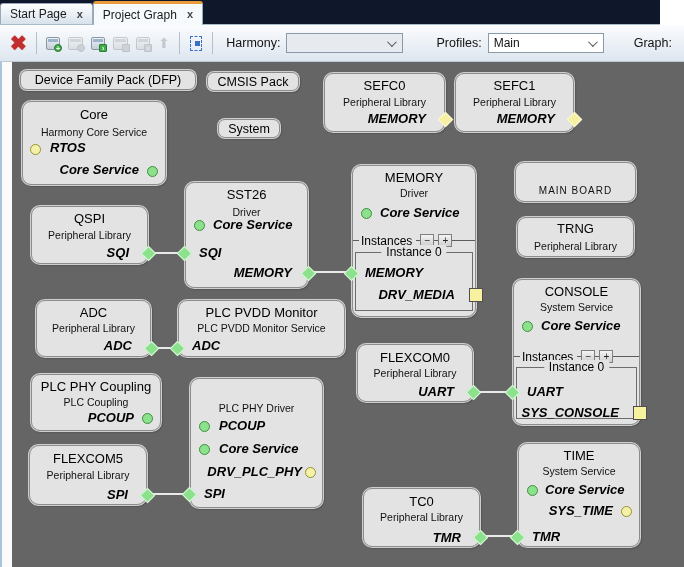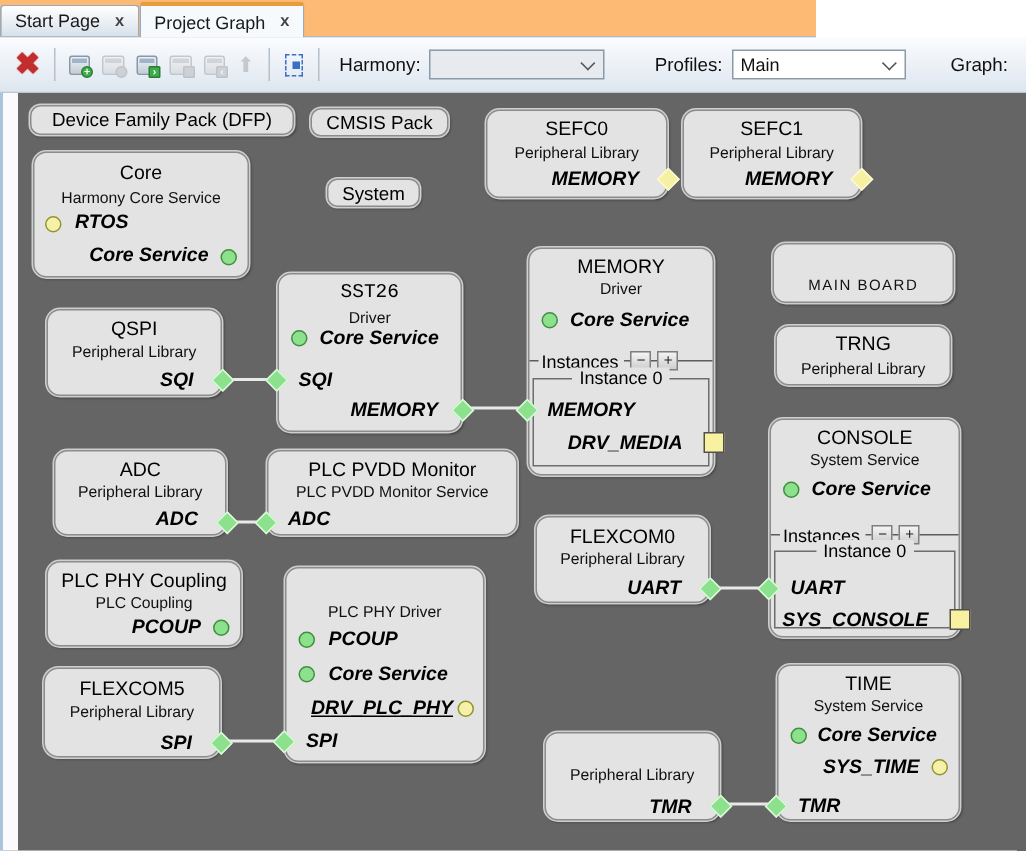--- a/index.html
+++ b/index.html
@@ -1,21 +1,21 @@
 <!DOCTYPE html>
 <html><head>
 <meta charset="utf-8">
 <style>
   * { box-sizing: border-box; margin: 0; padding: 0; }
   html,body { width:684px; height:567px; }
   body { font-family: "Liberation Sans", sans-serif; background:#fff; overflow:hidden; }
   .app { position:relative; width:684px; height:567px; background:#fff; }
 
   
-  .tabbar { position:absolute; left:0; top:0; width:544px; height:25px; background:#fdba74;
+  .tabbar { position:absolute; left:0; top:0; width:660px; height:25px; background:#0f172a;
             border-bottom:1px solid #a9bccb; display:flex; align-items:flex-end; }
   .tab { display:flex; align-items:center; gap:10px; padding:0 9px; font-size:12px; height:21px;
          border:1px solid #9aaabb; border-bottom:none; border-radius:3px 3px 0 0;
          background:linear-gradient(#ffffff,#d7e1eb); color:#1a1a1a; cursor:default; }
   .tab.active { background:#f7fafc; border-top:3px solid #e89c3c; height:24px; margin-bottom:-1px; z-index:2; }
   .tab .close { font-size:11px; font-weight:bold; color:#444; line-height:1; }
 
   
   .toolbar { position:absolute; left:0; top:25px; width:684px; height:37px;
              background:linear-gradient(#fbfcfe,#dde6ef); border-bottom:1px solid #bcc8d4;
@@ -167,21 +167,21 @@
     </div>
 
     <div class="node" style="left:19px;top:144px;width:117px;height:58px;">
       <div class="title" style="top:4px;">QSPI</div>
       <div class="subtitle" style="top:22px;">Peripheral Library</div>
       <span class="plabel" style="right:18px;top:38px;">SQI</span>
       <span class="diamond green" style="right:-7px;top:41px;"></span>
     </div>
 
     <div class="node" style="left:173px;top:120px;width:123px;height:106px;">
-      <div class="title" style="top:4px;font-family:Liberation Mono, monospace;">SST26</div>
+      <div class="title" style="top:4px;">SST26</div>
       <div class="subtitle" style="top:23px;">Driver</div>
       <span class="dot green" style="left:8px;top:37px;"></span>
       <span class="plabel" style="left:27px;top:34px;">Core Service</span>
       <span class="diamond green" style="left:-7px;top:65px;"></span>
       <span class="plabel" style="left:13px;top:62px;">SQI</span>
       <span class="plabel" style="right:15px;top:82px;">MEMORY</span>
       <span class="diamond green" style="right:-7px;top:85px;"></span>
     </div>
 
     <div class="node" style="left:340px;top:103px;width:124px;height:152px;">
@@ -266,34 +266,35 @@
       <span class="plabel" style="right:26px;top:35px;">PCOUP</span>
       <span class="dot green" style="right:7px;top:38px;"></span>
     </div>
 
     <div class="node" style="left:178px;top:316px;width:133px;height:130px;">
       <div class="subtitle" style="top:23px;">PLC PHY Driver</div>
       <span class="dot green" style="left:8px;top:42px;"></span>
       <span class="plabel" style="left:28px;top:39px;">PCOUP</span>
       <span class="dot green" style="left:8px;top:65px;"></span>
       <span class="plabel" style="left:28px;top:62px;">Core Service</span>
-      <span class="plabel" style="right:20px;top:85px;text-decoration:underline;">DRV_PLC_PHY</span>
+      <span class="plabel" style="right:20px;top:85px;">DRV_PLC_PHY</span>
       <span class="dot yellow" style="right:6px;top:88px;"></span>
       <span class="plabel" style="left:13px;top:107px;">SPI</span>
       <span class="diamond green" style="left:-7px;top:110px;"></span>
     </div>
 
     <div class="node" style="left:17px;top:383px;width:118px;height:60px;border-radius:10px;">
       <div class="title" style="top:5px;">FLEXCOM5</div>
       <div class="subtitle" style="top:23px;">Peripheral Library</div>
       <span class="plabel" style="right:18px;top:41px;">SPI</span>
       <span class="diamond green" style="right:-7px;top:44px;"></span>
     </div>
 
     <div class="node" style="left:351px;top:426px;width:117px;height:59px;">
+      <div class="title" style="top:5px;">TC0</div>
       <div class="subtitle" style="top:22px;">Peripheral Library</div>
       <span class="plabel" style="right:18px;top:41px;">TMR</span>
       <span class="diamond green" style="right:-7px;top:43px;"></span>
     </div>
 
     <div class="node" style="left:506px;top:381px;width:122px;height:104px;">
       <div class="title" style="top:4px;">TIME</div>
       <div class="subtitle" style="top:21px;">System Service</div>
       <span class="dot green" style="left:8px;top:41px;"></span>
       <span class="plabel" style="left:26px;top:38px;">Core Service</span>

